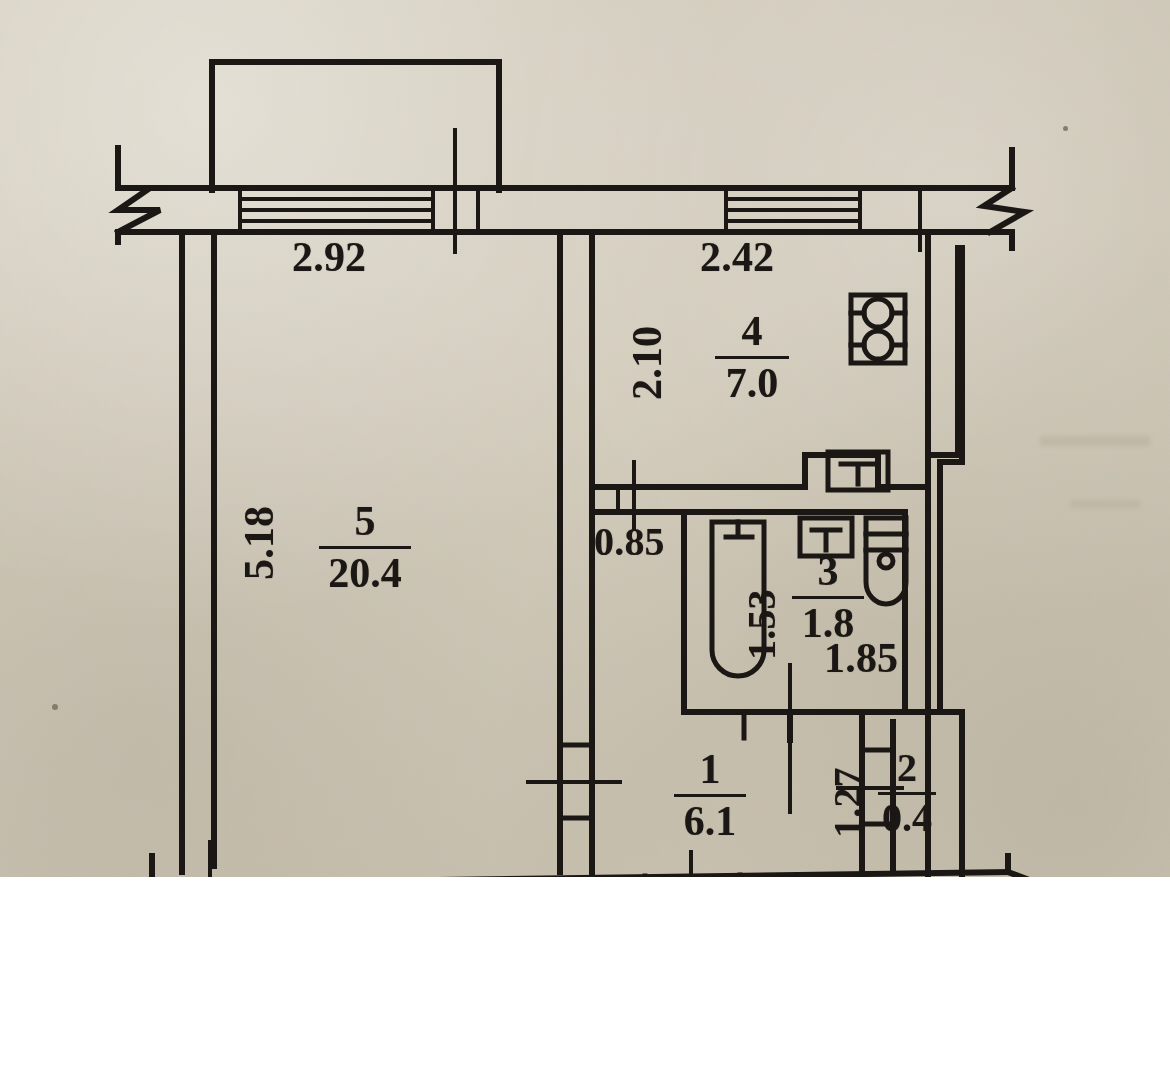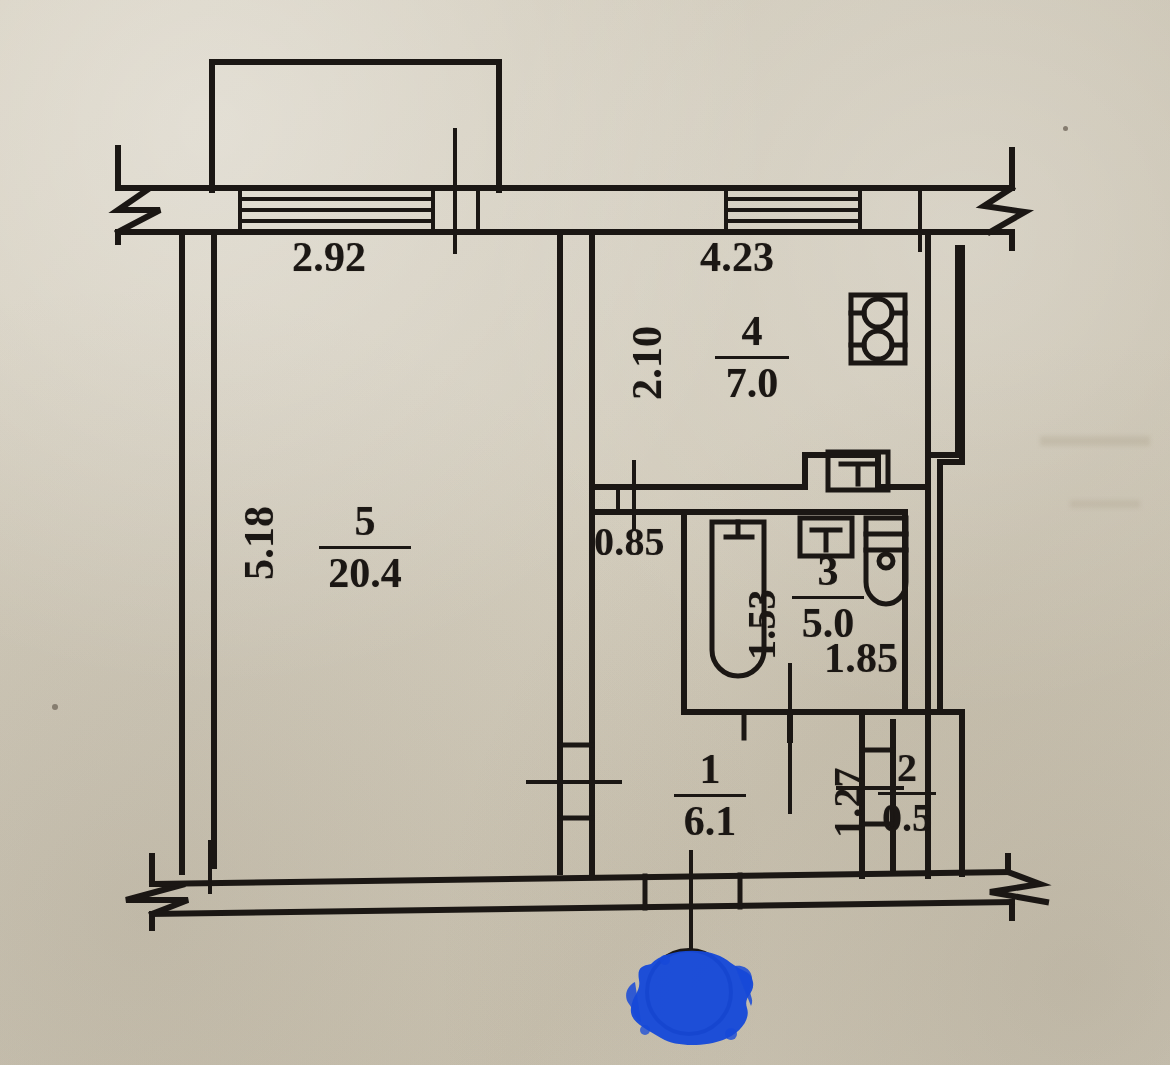--- a/index.html
+++ b/index.html
@@ -7,21 +7,21 @@
     margin: 0;
     padding: 0;
     background: #ffffff;
   }
   body {
     font-family: "Liberation Serif", "DejaVu Serif", serif;
   }
   #plan-root {
     position: relative;
     width: 1170px;
-    height: 1065px;
+    height: 877px;
     overflow: hidden;
     background: #a16207;
   }
   
   #paper-texture {
     position: absolute;
     inset: 0;
     background:
       radial-gradient(circle at 18% 12%, rgba(255,255,255,0.34) 0%, rgba(255,255,255,0) 42%),
       radial-gradient(circle at 82% 22%, rgba(255,255,255,0.22) 0%, rgba(255,255,255,0) 38%),
@@ -258,21 +258,21 @@
 
       <g stroke-width="6">
         <path d="M 790,712 L 790,740"></path>
       </g>
 
     </g>
   </svg>
 
   <div class="lbl" style="left:292px; top:236px; font-size:42px;">2.92</div>
 
-  <div class="lbl" style="left:700px; top:236px; font-size:42px;">4.23</div>
+  <div class="lbl" style="left:700px; top:236px; font-size:42px;">2.42</div>
 
   <div class="lbl rot" style="left:626px; top:400px; font-size:42px;">2.10</div>
 
   <div class="lbl rot" style="left:238px; top:580px; font-size:42px;">5.18</div>
 
   <div class="lbl" style="left:594px; top:522px; font-size:40px;text-align:center;">0.85</div>
 
   <div class="lbl rot" style="left:742px; top:660px; font-size:40px;">1.53</div>
 
   <div class="lbl" style="left:824px; top:637px; font-size:42px;">1.85</div>
@@ -288,33 +288,33 @@
 
   <div class="frac" style="left:712px; top:310px; width:80px; font-size:42px;">
     <span class="num">4</span>
     <span class="bar" style="width:74px;"></span>
     <span class="den">7.0</span>
   </div>
 
   <div class="frac" style="left:790px; top:550px; width:76px; font-size:42px;">
     <span class="num">3</span>
     <span class="bar" style="width:72px;"></span>
-    <span class="den">5.0</span>
+    <span class="den">1.8</span>
   </div>
 
   <div class="frac" style="left:672px; top:748px; width:76px; font-size:42px;">
     <span class="num">1</span>
     <span class="bar" style="width:72px;"></span>
     <span class="den">6.1</span>
   </div>
 
   <div class="frac" style="left:876px; top:748px; width:62px; font-size:40px;">
     <span class="num">2</span>
     <span class="bar" style="width:58px;"></span>
-    <span class="den">0.5</span>
+    <span class="den">0.4</span>
   </div>
 
   <svg id="blue-mark" style="left:605px; top:930px; width:180px; height:130px;" viewBox="0 0 180 130">
     <circle cx="84" cy="62" r="42" fill="none" stroke="#1b1714" stroke-width="4"></circle>
     <path d="M 46,34 C 60,18 104,16 122,30 C 140,44 146,40 148,52
              C 150,64 138,66 142,78 C 146,90 134,104 118,110
              C 102,116 72,118 56,108 C 40,98 24,92 26,78
              C 28,64 36,62 34,50 C 32,38 36,36 46,34 Z" fill="#1649d8" opacity="0.96"></path>
     <path d="M 30,52 C 22,56 18,66 24,74 C 30,82 28,88 36,92" fill="#1649d8" opacity="0.85"></path>
     <path d="M 130,36 C 142,34 150,44 146,54 C 142,64 150,68 146,76" fill="#1649d8" opacity="0.85"></path>

